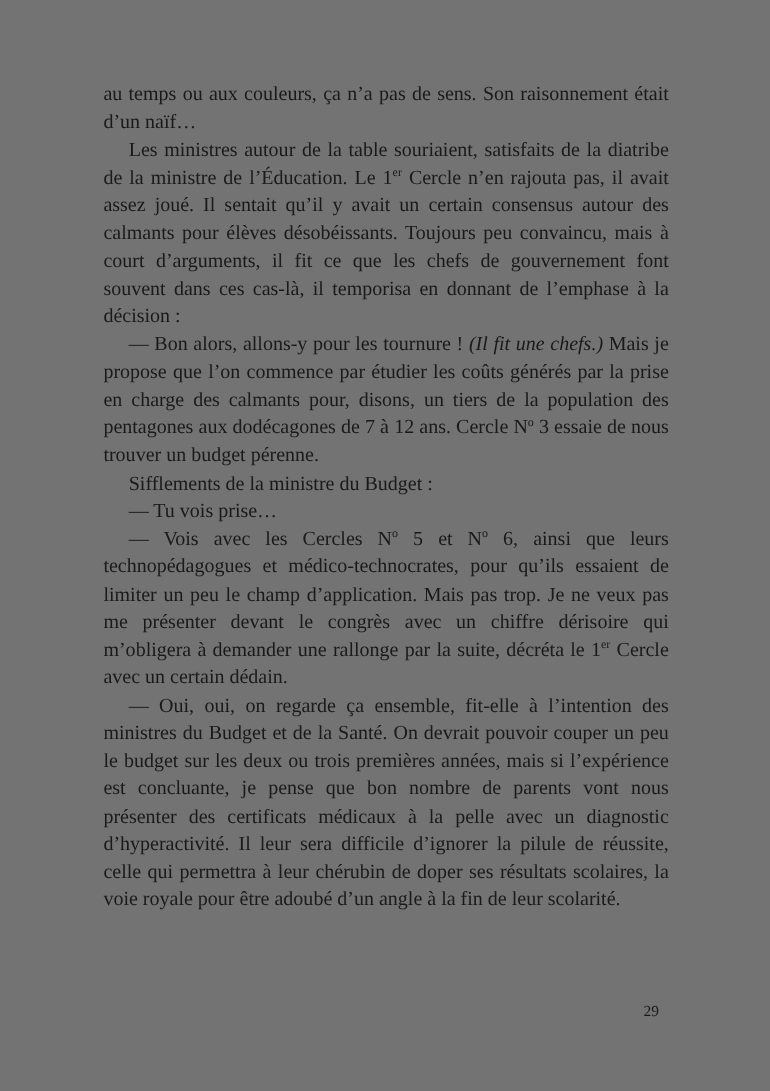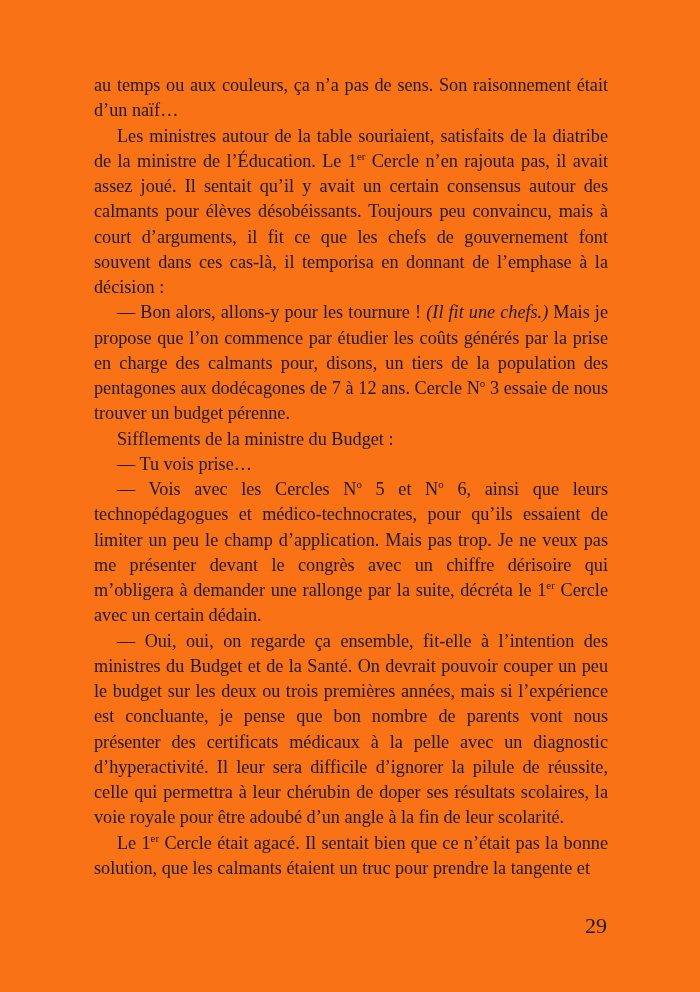--- a/index.html
+++ b/index.html
@@ -11,21 +11,21 @@
       width: 700px;
       height: 992px;
       position: relative;
       overflow: hidden;
     }
     .page {
       position: absolute;
       left: 0; top: 0;
       width: 700px;
       height: 992px;
-      background: #f97316;
+      background: #737373;
     }
     .text-block {
       position: absolute;
       left: 94px;
       top: 73px;
       width: 514px;
       font-family: "Liberation Serif", "DejaVu Serif", serif;
       font-size: 18.2px;
       line-height: 25.25px;
       color: #1a1a1a;
@@ -46,21 +46,21 @@
       font-size: 0.6em;
       line-height: 0;
       vertical-align: 0.65em;
     }
     em { font-style: italic; }
     .page-number {
       position: absolute;
       left: 585px;
       top: 913px;
       font-family: "Liberation Serif", "DejaVu Serif", serif;
-      font-size: 22px;
+      font-size: 14px;
       color: #1a1a1a;
     }
   </style>
 </head>
 <body>
 
 <div class="page">
   <div class="text-block">
 
     <p class="cont">
@@ -85,20 +85,17 @@
 
     <p class="indent">
       <span>— Vois avec les Cercles N</span><sup>o</sup><span> 5 et N</span><sup>o</sup><span> 6, ainsi que leurs technopédagogues et médico-technocrates, pour qu’ils essaient de limiter un peu le champ d’application. Mais pas trop. Je ne veux pas me présenter devant le congrès avec un chiffre dérisoire qui m’obligera à demander une rallonge par la suite, décréta le 1</span><sup>er</sup><span> Cercle avec un certain dédain.</span>
     </p>
 
 
     <p class="indent">
       <span>— Oui, oui, on regarde ça ensemble, fit-elle à l’intention des ministres du Budget et de la Santé. On devrait pouvoir couper un peu le budget sur les deux ou trois premières années, mais si l’expérience est concluante, je pense que bon nombre de parents vont nous présenter des certificats médicaux à la pelle avec un diagnostic d’hyperactivité. Il leur sera difficile d’ignorer la pilule de réussite, celle qui permettra à leur chérubin de doper ses résultats scolaires, la voie royale pour être adoubé d’un angle à la fin de leur scolarité.</span>
     </p>
 
-    <p class="indent">
-      <span>Le 1</span><sup>er</sup><span> Cercle était agacé. Il sentait bien que ce n’était pas la bonne solution, que les calmants étaient un truc pour prendre la tangente et</span>
-    </p>
 
   </div>
 
   <div class="page-number">29</div>
 </div>
 
 </body></html>

